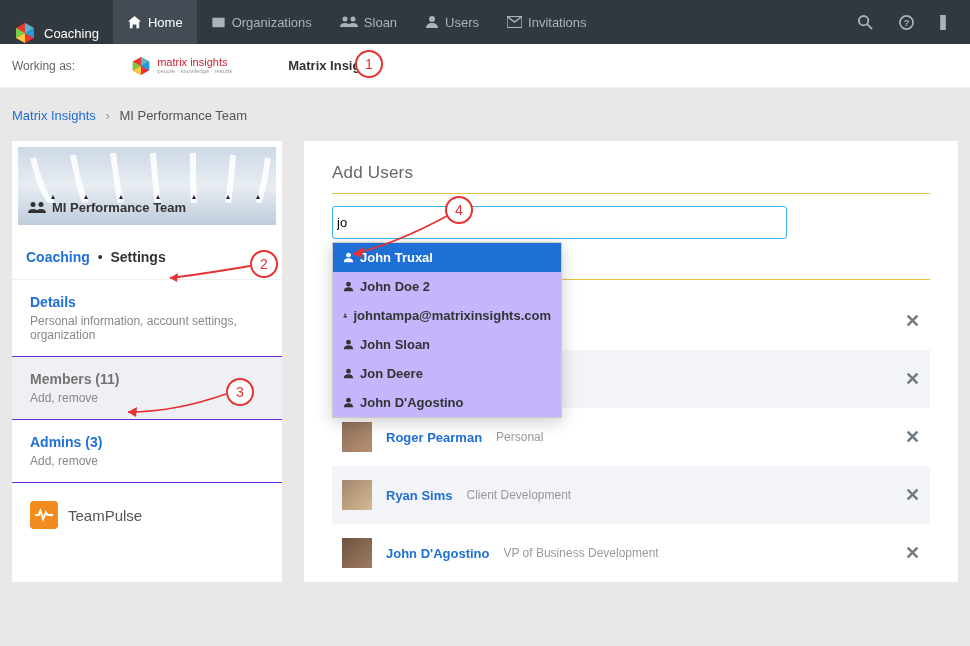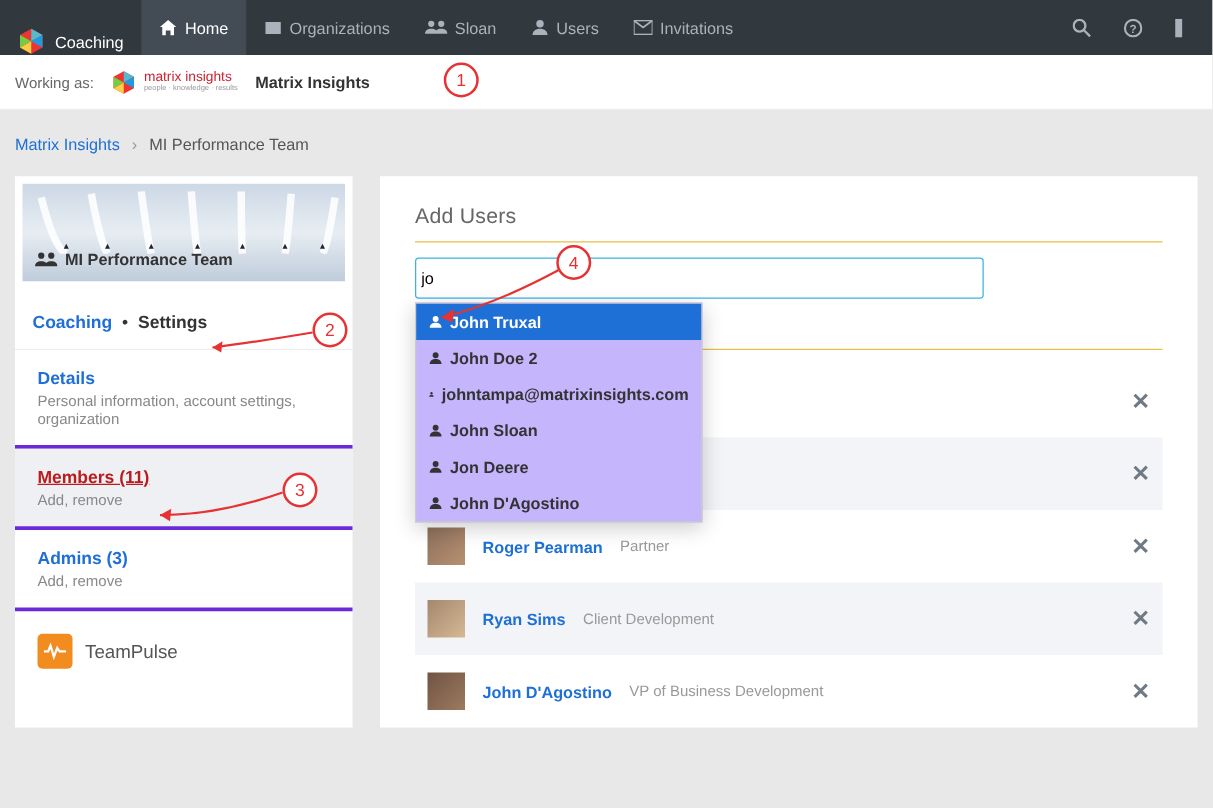--- a/index.html
+++ b/index.html
@@ -9,21 +9,21 @@
     .topnav { background: #31383e; color: #aab3bb; height: 44px; display: flex; align-items: flex-end; padding: 0 0 0 0; }
     .brand { display: flex; align-items: center; padding: 0 14px; color: #fff; font-weight: 500; }
     .brand svg { margin-right: 8px; }
     .nav-item { padding: 0 14px; height: 44px; display: flex; align-items: center; font-size: 13px; cursor: pointer; }
     .nav-item.active { background: #434b54; color: #fff; }
     .nav-item svg, .nav-item .nav-icon { margin-right: 6px; }
     .nav-right { margin-left: auto; display: flex; padding-right: 8px; }
     .nav-right .nav-item { padding: 0 10px; }
 
     
-    .workbar { background: #fff; height: 44px; display: flex; align-items: center; padding: 0 12px; font-size: 12px; color: #666; border-bottom: 1px solid #eee; }
+    .workbar { background: #fff; height: 44px; display: flex; align-items: center; padding: 0 12px; font-size: 12px; color: #666; border-bottom: 1px solid #eee; gap: 42px; }
     .workbar .work-label { margin-right: 14px; }
     .workbar .work-logo { display: flex; align-items: center; margin-right: 14px; color: #888; font-size: 10px; }
     .workbar .work-logo svg { margin-right: 6px; }
     .workbar .work-active { color: #333; font-weight: 700; font-size: 13px; }
 
     
     .breadcrumb { padding: 20px 12px 18px; font-size: 13px; }
     .breadcrumb a { color: #1e6fd6; text-decoration: none; }
     .breadcrumb .sep { color: #999; margin: 0 6px; }
     .breadcrumb .current { color: #555; }
@@ -38,24 +38,24 @@
     .team-banner .team-name { font-weight: 700; color: #333; font-size: 13px; display: flex; align-items: center; }
     .team-banner .team-name svg { margin-right: 6px; }
     .jets { position: absolute; top: 6px; left: 0; right: 0; height: 50px; }
 
     
     .side-tabs { padding: 18px 14px 14px; border-bottom: 1px solid #eee; font-size: 14px; }
     .side-tabs .tab-dash { color: #1e6fd6; font-weight: 700; }
     .side-tabs .dot { margin: 0 4px; color: #333; }
     .side-tabs .tab-settings { font-weight: 700; color: #333; }
 
-    .side-section { padding: 14px 18px; border-bottom: 3px solid #6d28d9; }
+    .side-section { padding: 14px 18px; border-bottom: 1px solid #6d28d9; }
     .side-section.active { background: #eef0f4; }
     .side-section .s-title { color: #1e6fd6; font-weight: 700; font-size: 14px; margin-bottom: 4px; }
-    .side-section.active .s-title { color: #b91c1c; text-decoration: underline; }
+    .side-section.active .s-title { color: #737373; }
     .side-section .s-sub { color: #888; font-size: 12px; }
 
     .teampulse { padding: 18px; display: flex; align-items: center; }
     .teampulse .tp-icon { width: 28px; height: 28px; background: #f28c1f; border-radius: 4px; margin-right: 10px; display: flex; align-items: center; justify-content: center; }
     .teampulse .tp-label { color: #555; font-size: 15px; }
 
     
     .main h3 { font-size: 17px; font-weight: 400; color: #666; margin-bottom: 10px; letter-spacing: 0.2px; }
     .hr-accent { border: none; border-top: 1px solid #e9bf46; margin-bottom: 12px; }
     .search-wrap { position: relative; margin-bottom: 40px; }
@@ -294,21 +294,21 @@
     </div>
     <div class="user-row alt">
       <div class="avatar" style="background:#4a3a3a;"></div>
       <span class="uname"></span>
       <span class="urole"></span>
       <span class="remove">✕</span>
     </div>
     <div class="user-row">
       <div class="avatar" style="background:linear-gradient(135deg,#8b6f5c,#b89070);"></div>
       <span class="uname">Roger Pearman</span>
-      <span class="urole">Partner</span>
+      <span class="urole">Personal</span>
       <span class="remove">✕</span>
     </div>
     <div class="user-row alt">
       <div class="avatar" style="background:linear-gradient(135deg,#a4886f,#d5b893);"></div>
       <span class="uname">Ryan Sims</span>
       <span class="urole">Client Development</span>
       <span class="remove">✕</span>
     </div>
     <div class="user-row">
       <div class="avatar" style="background:linear-gradient(135deg,#6f5443,#9d7a5f);"></div>

